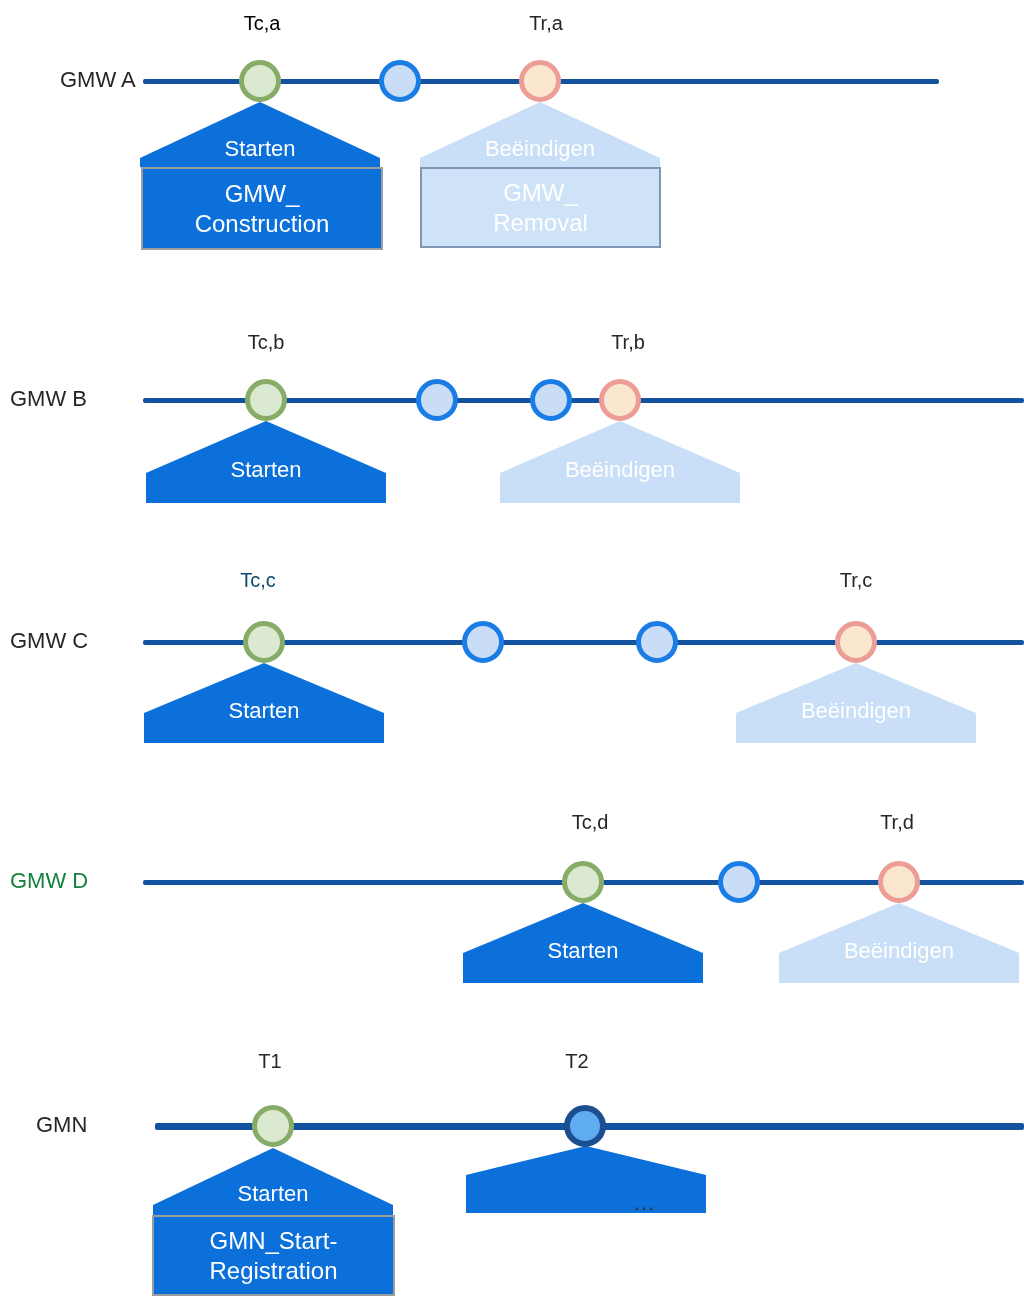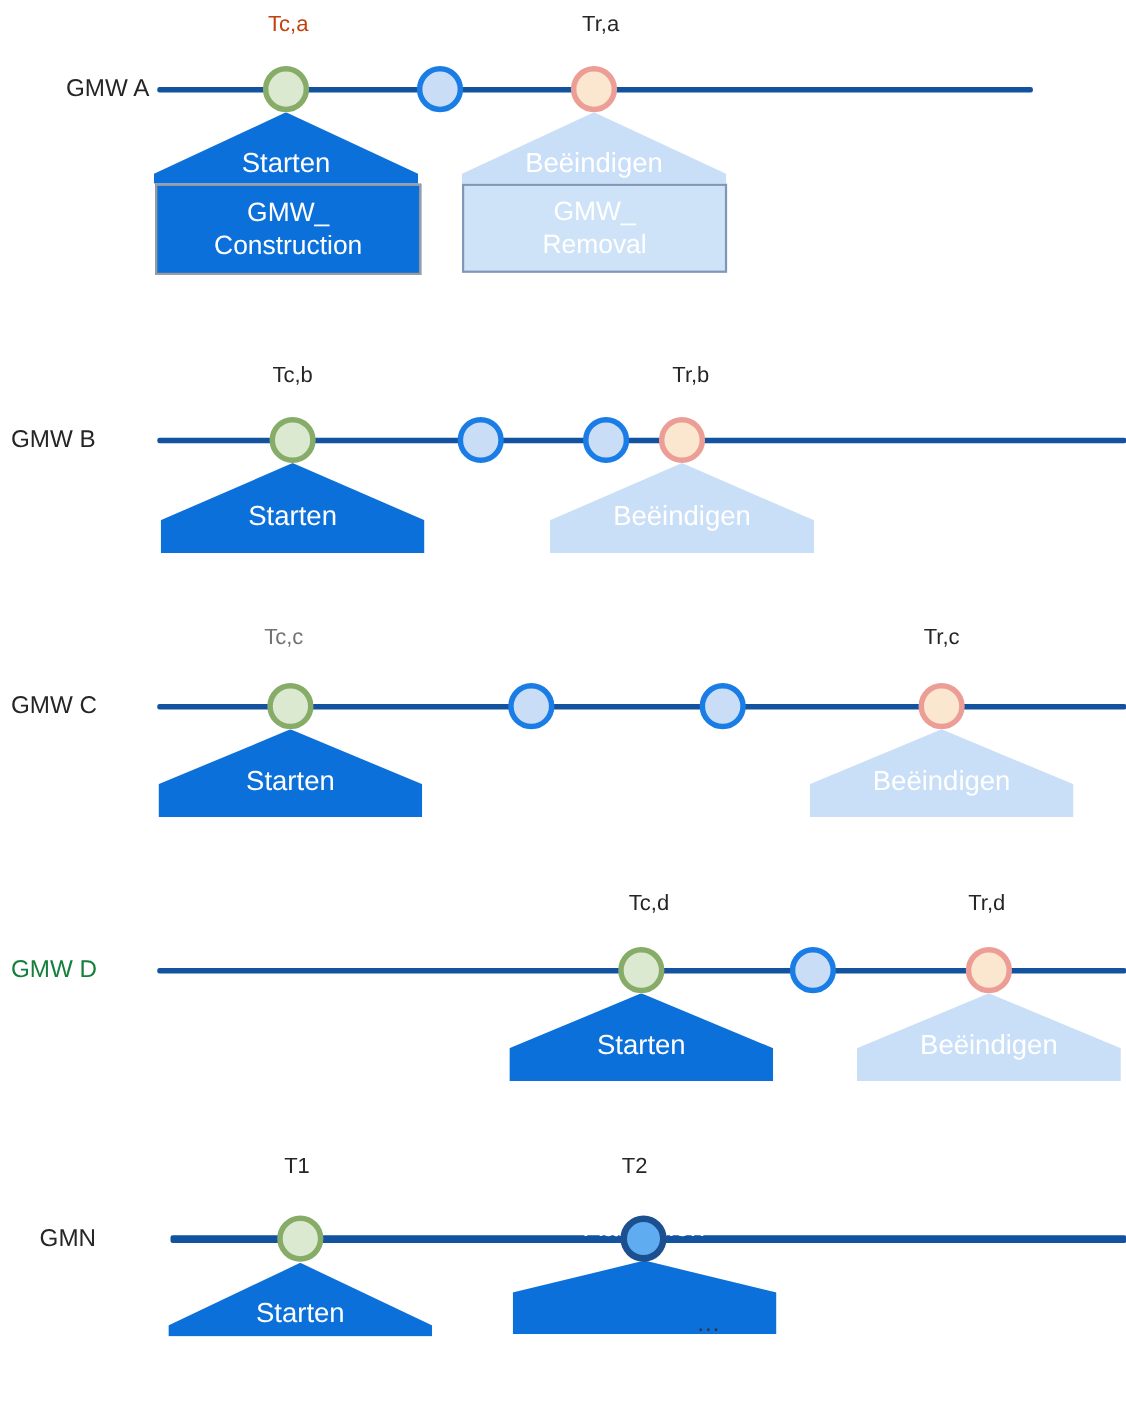--- a/index.html
+++ b/index.html
@@ -16,21 +16,21 @@
     font-size:20px;color:#262626;white-space:nowrap;
   }
   .timeline{position:absolute;border-radius:2px;}
   .event-circle{
     position:absolute;border-radius:50%;box-sizing:border-box;
     transform:translate(-50%,-50%);
   }
   .pentagon{position:absolute;}
   .pentagon-label{
     position:absolute;transform:translate(-50%,-50%);
-    font-size:25px;color:#ffffff;white-space:nowrap;
+    font-size:22px;color:#ffffff;white-space:nowrap;
   }
   .dots-label{
     position:absolute;transform:translate(-50%,-50%);
     font-size:22px;color:#333333;letter-spacing:2px;white-space:nowrap;
   }
   .callout-box{
     position:absolute;box-sizing:border-box;border:2px solid;
     display:flex;flex-direction:column;align-items:center;justify-content:center;
     color:#ffffff;font-size:24px;line-height:30px;text-align:center;
   }
@@ -50,21 +50,21 @@
     <div class="pentagon" style="left: 420px; top: 102px; width: 240px; height: 65px; background: rgb(201, 222, 247); clip-path: polygon(50% 0px, 100% 86.2%, 100% 100%, 0px 100%, 0px 86.2%);"></div>
     <div class="pentagon-label" style="left: 540px; top: 149px;">Beëindigen</div>
     <div class="callout-box" style="left: 420px; top: 167px; width: 241px; height: 81px; background: rgb(207, 227, 248); border-color: rgb(128, 150, 181);">
       <span>GMW_</span>
       <span>Removal</span>
     </div>
     <div class="event-circle" style="left: 260px; top: 81px; width: 42px; height: 42px; background: rgb(219, 233, 208); border: 5px solid rgb(134, 172, 103);"></div>
     <div class="event-circle" style="left: 400px; top: 81px; width: 42px; height: 42px; background: rgb(201, 222, 246); border: 5px solid rgb(26, 124, 229);"></div>
     <div class="event-circle" style="left: 540px; top: 81px; width: 42px; height: 42px; background: rgb(251, 231, 208); border: 5px solid rgb(236, 157, 149);"></div>
     <div class="row-label" style="left: 12px; top: 81px; color: rgb(38, 38, 38); margin-left: 48px;">GMW A</div>
-    <div class="time-label" style="left: 262px; top: 23px; color: #c2410c;">Tc,a</div>
+    <div class="time-label" style="left: 262px; top: 23px; color: #000000;">Tc,a</div>
     <div class="time-label" style="left: 546px; top: 23px; color: rgb(38, 38, 38);">Tr,a</div>
     <div class="timeline" style="left: 143px; width: 881px; height: 5px; top: 397.5px; background: rgb(18, 82, 158);"></div>
     <div class="pentagon" style="left: 146px; top: 421px; width: 240px; height: 82px; background: rgb(12, 112, 218); clip-path: polygon(50% 0px, 100% 63.4%, 100% 100%, 0px 100%, 0px 63.4%);"></div>
     <div class="pentagon-label" style="left: 266px; top: 470px;">Starten</div>
     <div class="pentagon" style="left: 500px; top: 421px; width: 240px; height: 82px; background: rgb(201, 222, 247); clip-path: polygon(50% 0px, 100% 63.4%, 100% 100%, 0px 100%, 0px 63.4%);"></div>
     <div class="pentagon-label" style="left: 620px; top: 470px;">Beëindigen</div>
     <div class="event-circle" style="left: 266px; top: 400px; width: 42px; height: 42px; background: rgb(219, 233, 208); border: 5px solid rgb(134, 172, 103);"></div>
     <div class="event-circle" style="left: 437px; top: 400px; width: 42px; height: 42px; background: rgb(201, 222, 246); border: 5px solid rgb(26, 124, 229);"></div>
     <div class="event-circle" style="left: 551px; top: 400px; width: 42px; height: 42px; background: rgb(201, 222, 246); border: 5px solid rgb(26, 124, 229);"></div>
     <div class="event-circle" style="left: 620px; top: 400px; width: 42px; height: 42px; background: rgb(251, 231, 208); border: 5px solid rgb(236, 157, 149);"></div>
@@ -74,36 +74,40 @@
     <div class="timeline" style="left: 143px; width: 881px; height: 5px; top: 639.5px; background: rgb(18, 82, 158);"></div>
     <div class="pentagon" style="left: 144px; top: 663px; width: 240px; height: 80px; background: rgb(12, 112, 218); clip-path: polygon(50% 0px, 100% 62.5%, 100% 100%, 0px 100%, 0px 62.5%);"></div>
     <div class="pentagon-label" style="left: 264px; top: 711px;">Starten</div>
     <div class="pentagon" style="left: 736px; top: 663px; width: 240px; height: 80px; background: rgb(201, 222, 247); clip-path: polygon(50% 0px, 100% 62.5%, 100% 100%, 0px 100%, 0px 62.5%);"></div>
     <div class="pentagon-label" style="left: 856px; top: 711px;">Beëindigen</div>
     <div class="event-circle" style="left: 264px; top: 642px; width: 42px; height: 42px; background: rgb(219, 233, 208); border: 5px solid rgb(134, 172, 103);"></div>
     <div class="event-circle" style="left: 483px; top: 642px; width: 42px; height: 42px; background: rgb(201, 222, 246); border: 5px solid rgb(26, 124, 229);"></div>
     <div class="event-circle" style="left: 657px; top: 642px; width: 42px; height: 42px; background: rgb(201, 222, 246); border: 5px solid rgb(26, 124, 229);"></div>
     <div class="event-circle" style="left: 856px; top: 642px; width: 42px; height: 42px; background: rgb(251, 231, 208); border: 5px solid rgb(236, 157, 149);"></div>
     <div class="row-label" style="left: 10px; top: 642px; color: rgb(38, 38, 38);">GMW C</div>
-    <div class="time-label" style="left: 258px; top: 580px; color: #737373;">Tc,c</div>
+    <div class="time-label" style="left: 258px; top: 580px; color: #0c4a6e;">Tc,c</div>
     <div class="time-label" style="left: 856px; top: 580px; color: rgb(38, 38, 38);">Tr,c</div>
     <div class="timeline" style="left: 143px; width: 881px; height: 5px; top: 879.5px; background: rgb(18, 82, 158);"></div>
     <div class="pentagon" style="left: 463px; top: 903px; width: 240px; height: 80px; background: rgb(12, 112, 218); clip-path: polygon(50% 0px, 100% 62.5%, 100% 100%, 0px 100%, 0px 62.5%);"></div>
     <div class="pentagon-label" style="left: 583px; top: 951px;">Starten</div>
     <div class="pentagon" style="left: 779px; top: 903px; width: 240px; height: 80px; background: rgb(201, 222, 247); clip-path: polygon(50% 0px, 100% 62.5%, 100% 100%, 0px 100%, 0px 62.5%);"></div>
     <div class="pentagon-label" style="left: 899px; top: 951px;">Beëindigen</div>
     <div class="event-circle" style="left: 583px; top: 882px; width: 42px; height: 42px; background: rgb(219, 233, 208); border: 5px solid rgb(134, 172, 103);"></div>
     <div class="event-circle" style="left: 739px; top: 882px; width: 42px; height: 42px; background: rgb(201, 222, 246); border: 5px solid rgb(26, 124, 229);"></div>
     <div class="event-circle" style="left: 899px; top: 882px; width: 42px; height: 42px; background: rgb(251, 231, 208); border: 5px solid rgb(236, 157, 149);"></div>
     <div class="row-label" style="left: 10px; top: 882px; color: #15803d;">GMW D</div>
     <div class="time-label" style="left: 590px; top: 822px; color: rgb(38, 38, 38);">Tc,d</div>
     <div class="time-label" style="left: 897px; top: 822px; color: rgb(38, 38, 38);">Tr,d</div>
     <div class="timeline" style="left: 155px; width: 869px; height: 7px; top: 1122.5px; background: rgb(18, 82, 158);"></div>
     <div class="pentagon" style="left: 153px; top: 1148px; width: 240px; height: 67px; background: rgb(12, 112, 218); clip-path: polygon(50% 0px, 100% 85.1%, 100% 100%, 0px 100%, 0px 85.1%);"></div>
     <div class="pentagon-label" style="left: 273px; top: 1194px;">Starten</div>
+    <div class="callout-box" style="left: 152px; top: 1215px; width: 243px; height: 81px; background: rgb(12, 112, 218); border-color: rgb(157, 157, 157);">
+      <span>GMN_Start-</span>
+      <span>Registration</span>
+    </div>
     <div class="pentagon" style="left: 466px; top: 1146px; width: 240px; height: 67px; background: rgb(12, 112, 218); clip-path: polygon(50% 0px, 100% 43.3%, 100% 100%, 0px 100%, 0px 43.3%);"></div>
     <div class="pentagon-label" style="left: 586px; top: 1116px;">Aanvullen</div>
     <div class="dots-label" style="left: 645px; top: 1203px;">…</div>
     <div class="event-circle" style="left: 273px; top: 1126px; width: 42px; height: 42px; background: rgb(219, 233, 208); border: 5px solid rgb(134, 172, 103);"></div>
     <div class="event-circle" style="left: 585px; top: 1126px; width: 42px; height: 42px; background: rgb(95, 172, 241); border: 6px solid rgb(28, 79, 143);"></div>
     <div class="row-label" style="left: 36px; top: 1126px; color: rgb(38, 38, 38);">GMN</div>
     <div class="time-label" style="left: 270px; top: 1061px; color: rgb(38, 38, 38);">T1</div>
     <div class="time-label" style="left: 577px; top: 1061px; color: rgb(38, 38, 38);">T2</div>
   </div>
 

